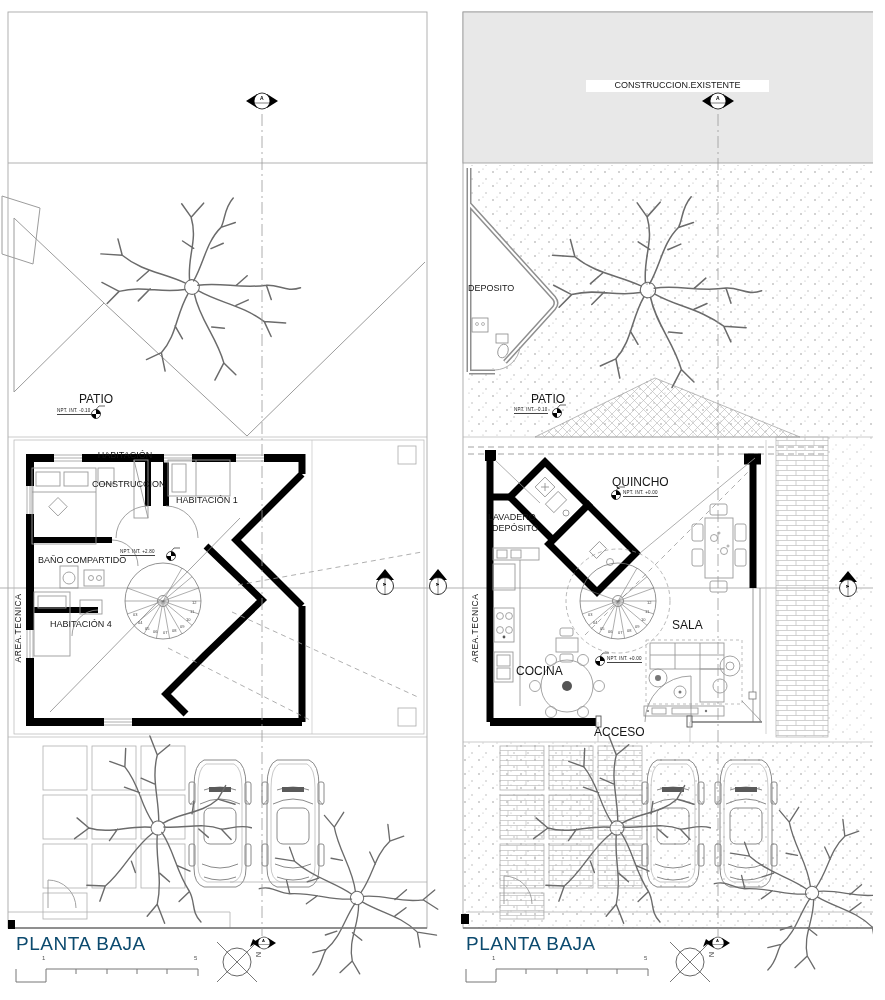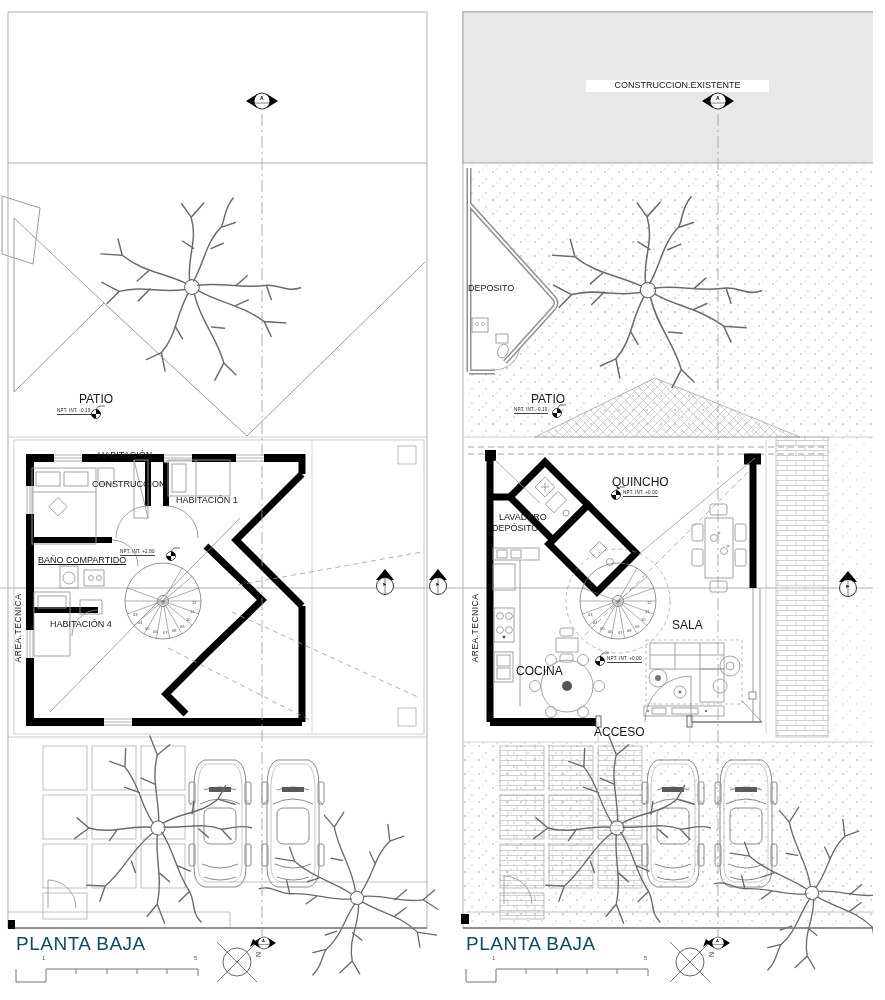--- a/index.html
+++ b/index.html
@@ -389,30 +389,30 @@
 
 <div class="lbl chip fs9 c" style="left:586px;top:80px;width:175px;">CONSTRUCCION.EXISTENTE</div>
 
 <div class="lbl fs10 c" style="left:76px;top:393px;width:40px;">PATIO</div>
 <div class="lbl npt" style="left:57px;top:409px;">NPT. INT. -0.10</div>
 
 <div class="lbl fs9 c" style="left:92px;top:451px;width:66px;">HABITACIÓN</div>
 <div class="lbl fs9 c" style="left:92px;top:480px;width:66px;">CONSTRUCCION</div>
 <div class="lbl fs9" style="left:176px;top:496px;">HABITACIÓN 1</div>
 <div class="lbl npt" style="left:120px;top:550px;">NPT. INT. +2.80</div>
-<div class="lbl fs9" style="left:38px;top:556px;text-decoration:underline;">BAÑO COMPARTIDO</div>
+<div class="lbl fs9" style="left:38px;top:556px;">BAÑO COMPARTIDO</div>
 <div class="lbl fs9" style="left:50px;top:620px;">HABITACIÓN 4</div>
 <div class="lbl vert" style="left:19px;top:628px;">AREA.TECNICA</div>
 
 <div class="lbl fs10 c" style="left:528px;top:393px;width:40px;">PATIO</div>
 <div class="lbl npt" style="left:514px;top:408px;">NPT. INT. -0.10</div>
 <div class="lbl fs9" style="left:468px;top:284px;">DEPOSITO</div>
 <div class="lbl fs10" style="left:612px;top:476px;">QUINCHO</div>
 <div class="lbl npt" style="left:623px;top:491px;">NPT. INT. +0.00</div>
-<div class="lbl fs9" style="left:499px;top:513px;">LAVADERO</div>
+<div class="lbl fs9" style="left:488px;top:513px;">LAVADERO</div>
 <div class="lbl fs9" style="left:492px;top:524px;">DEPÓSITO</div>
 <div class="lbl fs10" style="left:516px;top:617px;margin-top:48px;">COCINA</div>
 <div class="lbl fs10" style="left:672px;top:619px;">SALA</div>
 <div class="lbl npt" style="left:607px;top:657px;">NPT. INT. +0.00</div>
 <div class="lbl fs10" style="left:594px;top:726px;">ACCESO</div>
 <div class="lbl vert" style="left:476px;top:628px;">AREA.TECNICA</div>
 
 <div class="lbl title" style="left:16px;top:934px;">PLANTA BAJA</div>
 <div class="lbl title" style="left:466px;top:934px;">PLANTA BAJA</div>
 

